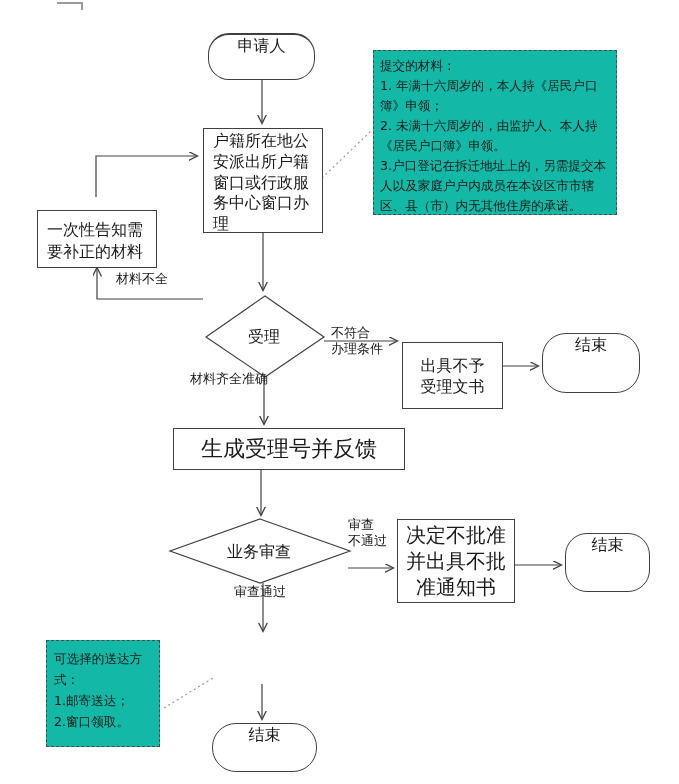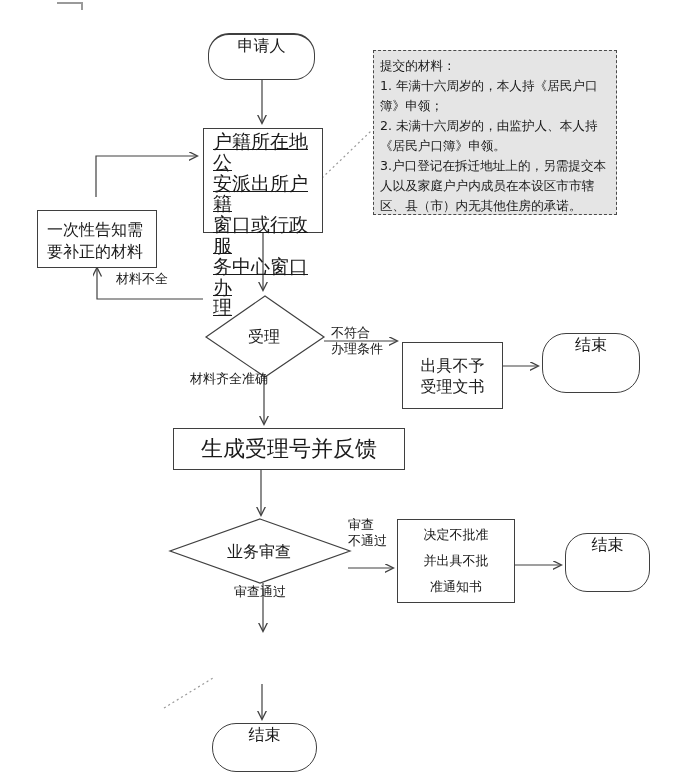--- a/index.html
+++ b/index.html
@@ -4,32 +4,32 @@
 <style>
   html,body{margin:0;padding:0;background:#ffffff;}
   #canvas{
     position:relative;width:679px;height:784px;background:#ffffff;
     font-family:"DejaVu Sans",sans-serif;color:#1a1a1a;overflow:hidden;
   }
   #wires{position:absolute;left:0;top:0;width:679px;height:784px;z-index:1;}
   .node{position:absolute;z-index:2;box-sizing:border-box;background:#ffffff;}
   .proc{border:1px solid #3f3f3f;}
   .term{border:1px solid #3f3f3f;display:flex;justify-content:center;}
-  .note{border:1px dashed #4a4a4a;background:#e5e5e5;}
+  .note{border:1px dashed #4a4a4a;background:#14b8a6;}
   .ctext{display:flex;align-items:center;justify-content:center;text-align:center;
          width:100%;height:100%;white-space:pre-line;}
   .node-font{font-size:16px;line-height:21px;}
-  .big-font{font-size:13px;line-height:26px;}
+  .big-font{font-size:20px;line-height:26px;}
   .lbl{position:absolute;z-index:3;font-size:12.5px;line-height:15px;white-space:pre-line;}
   .lbl.center{text-align:left;}
   .notetxt{white-space:pre;font-size:12.6px;line-height:20px;padding:5px 5px 0 6px;
            overflow:hidden;width:100%;height:100%;box-sizing:border-box;}
   .notetxt2{white-space:pre;font-size:12.6px;line-height:21px;padding:7px 4px 0 7px;
            overflow:hidden;width:100%;height:100%;box-sizing:border-box;}
-  .office-text{white-space:pre-line;font-size:19px;line-height:20.8px;padding:2px 0 0 9px;text-decoration:underline;}
+  .office-text{white-space:pre-line;font-size:16px;line-height:20.8px;padding:2px 0 0 9px;}
   .notify-text{white-space:pre-line;font-size:16px;line-height:22px;padding:8px 0 0 9px;}
   .dtext{position:absolute;z-index:3;font-size:16px;}
   #artifact{position:absolute;left:57px;top:2px;width:24px;height:6px;z-index:2;
             border-top:2px solid #9a9a9a;border-right:2px solid #9a9a9a;background:transparent;}
 </style>
 </head>
 <body>
 
 <div id="canvas">
 
@@ -138,18 +138,24 @@
 准通知书</div>
   </div>
 
   <div class="node term node-font" style="left:565px;top:533px;width:85px;height:59px;border-radius:22px;">
     <span>结束</span>
   </div>
 
   <div class="lbl" style="left:234px;top:584px;font-size:13px;">审查通过</div>
 
 
+  <div class="node note" style="left:46px;top:640px;width:114px;height:107px;">
+    <div class="notetxt2">可选择的送达方
+式：
+1.邮寄送达；
+2.窗口领取。</div>
+  </div>
 
   <div class="node term node-font" style="left:212px;top:723px;width:105px;height:49px;border-radius:24px;">
     <span>结束</span>
   </div>
 
 </div>
 
 </body></html>

